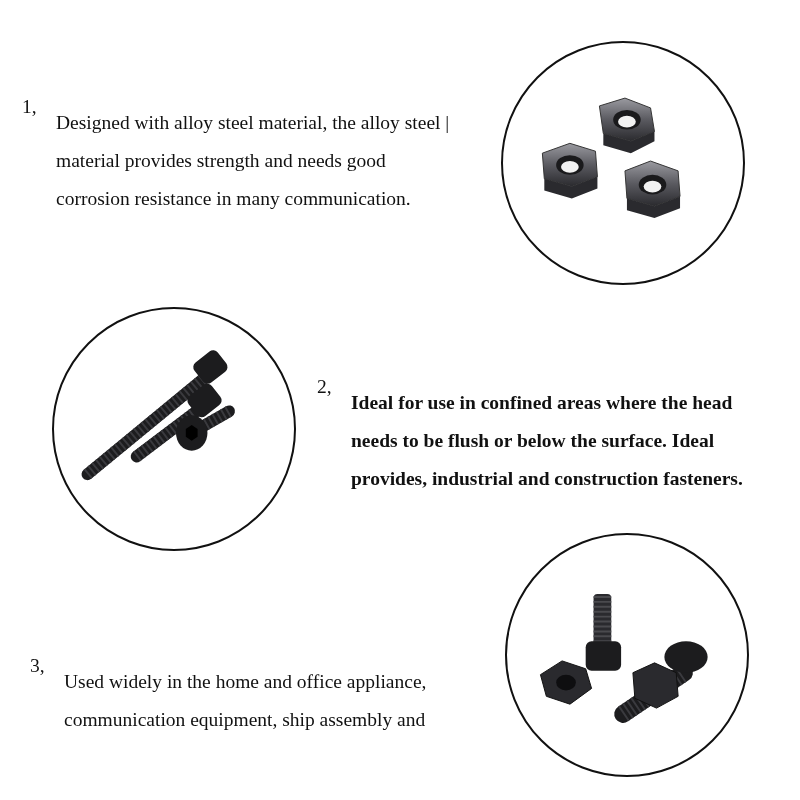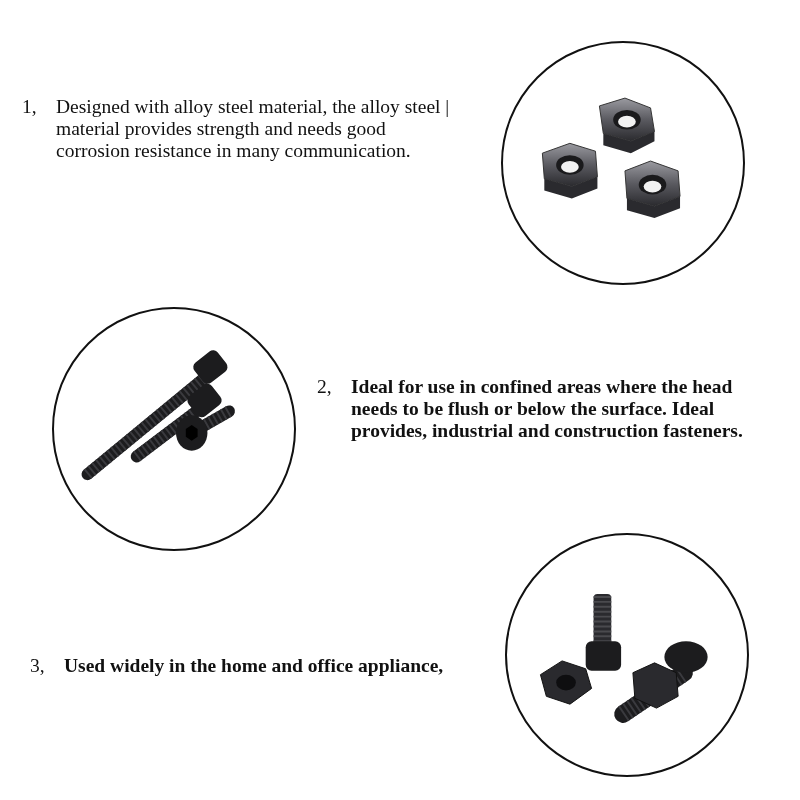--- a/index.html
+++ b/index.html
@@ -1,20 +1,20 @@
 <!DOCTYPE html>
 <html><head>
 <meta charset="utf-8">
 <style>
   html, body { margin:0; padding:0; background:#ffffff; }
   body { width:800px; height:800px; position:relative; overflow:hidden;
          font-family: "Liberation Serif", "DejaVu Serif", serif; color:#111; }
   .feature-text { position:absolute; font-size:19.5px; line-height:22px; }
   .feature-text .num { position:absolute; left:0; top:0; }
-  .feature-text .body { display:block; }
+  .feature-text .body { display:block;margin-top:16px; }
   .circle { position:absolute; border:2px solid #111; border-radius:50%;
             background:#fff; box-sizing:border-box; overflow:hidden; }
   .circle svg { position:absolute; left:0; top:0; width:100%; height:100%; }
 </style>
 </head>
 <body>
 
 <div class="feature-text" style="left:22px; top:96px; width:500px;">
   <span class="num">1,</span>
   <div style="margin-left:34px;">
@@ -79,22 +79,23 @@
   <span class="num">2,</span>
   <div style="margin-left:34px;font-weight:bold;">
     <span class="body">Ideal for use in confined areas where the head</span>
     <span class="body">needs to be flush or below the surface. Ideal</span>
     <span class="body">provides, industrial and construction fasteners.</span>
   </div>
 </div>
 
 <div class="feature-text" style="left:30px; top:655px; width:470px;">
   <span class="num">3,</span>
-  <div style="margin-left:34px;font-weight:bold;">
+  <div style="margin-left:34px;">
     <span class="body">Used widely in the home and office appliance,</span>
+    <span class="body">communication equipment, ship assembly and</span>
   </div>
 </div>
 
 <div class="circle" style="left:505px; top:533px; width:244px; height:244px;">
   <svg viewBox="0 0 244 244">
     <g>
       <rect x="88" y="60" width="18" height="52" rx="4" fill="#2a2a2e"></rect>
       <line x1="97" y1="62" x2="97" y2="110" stroke="#4a4a4e" stroke-width="18" stroke-dasharray="2 3"></line>
       <rect x="80" y="108" width="36" height="30" rx="6" fill="#1c1c1e"></rect>
     </g>

